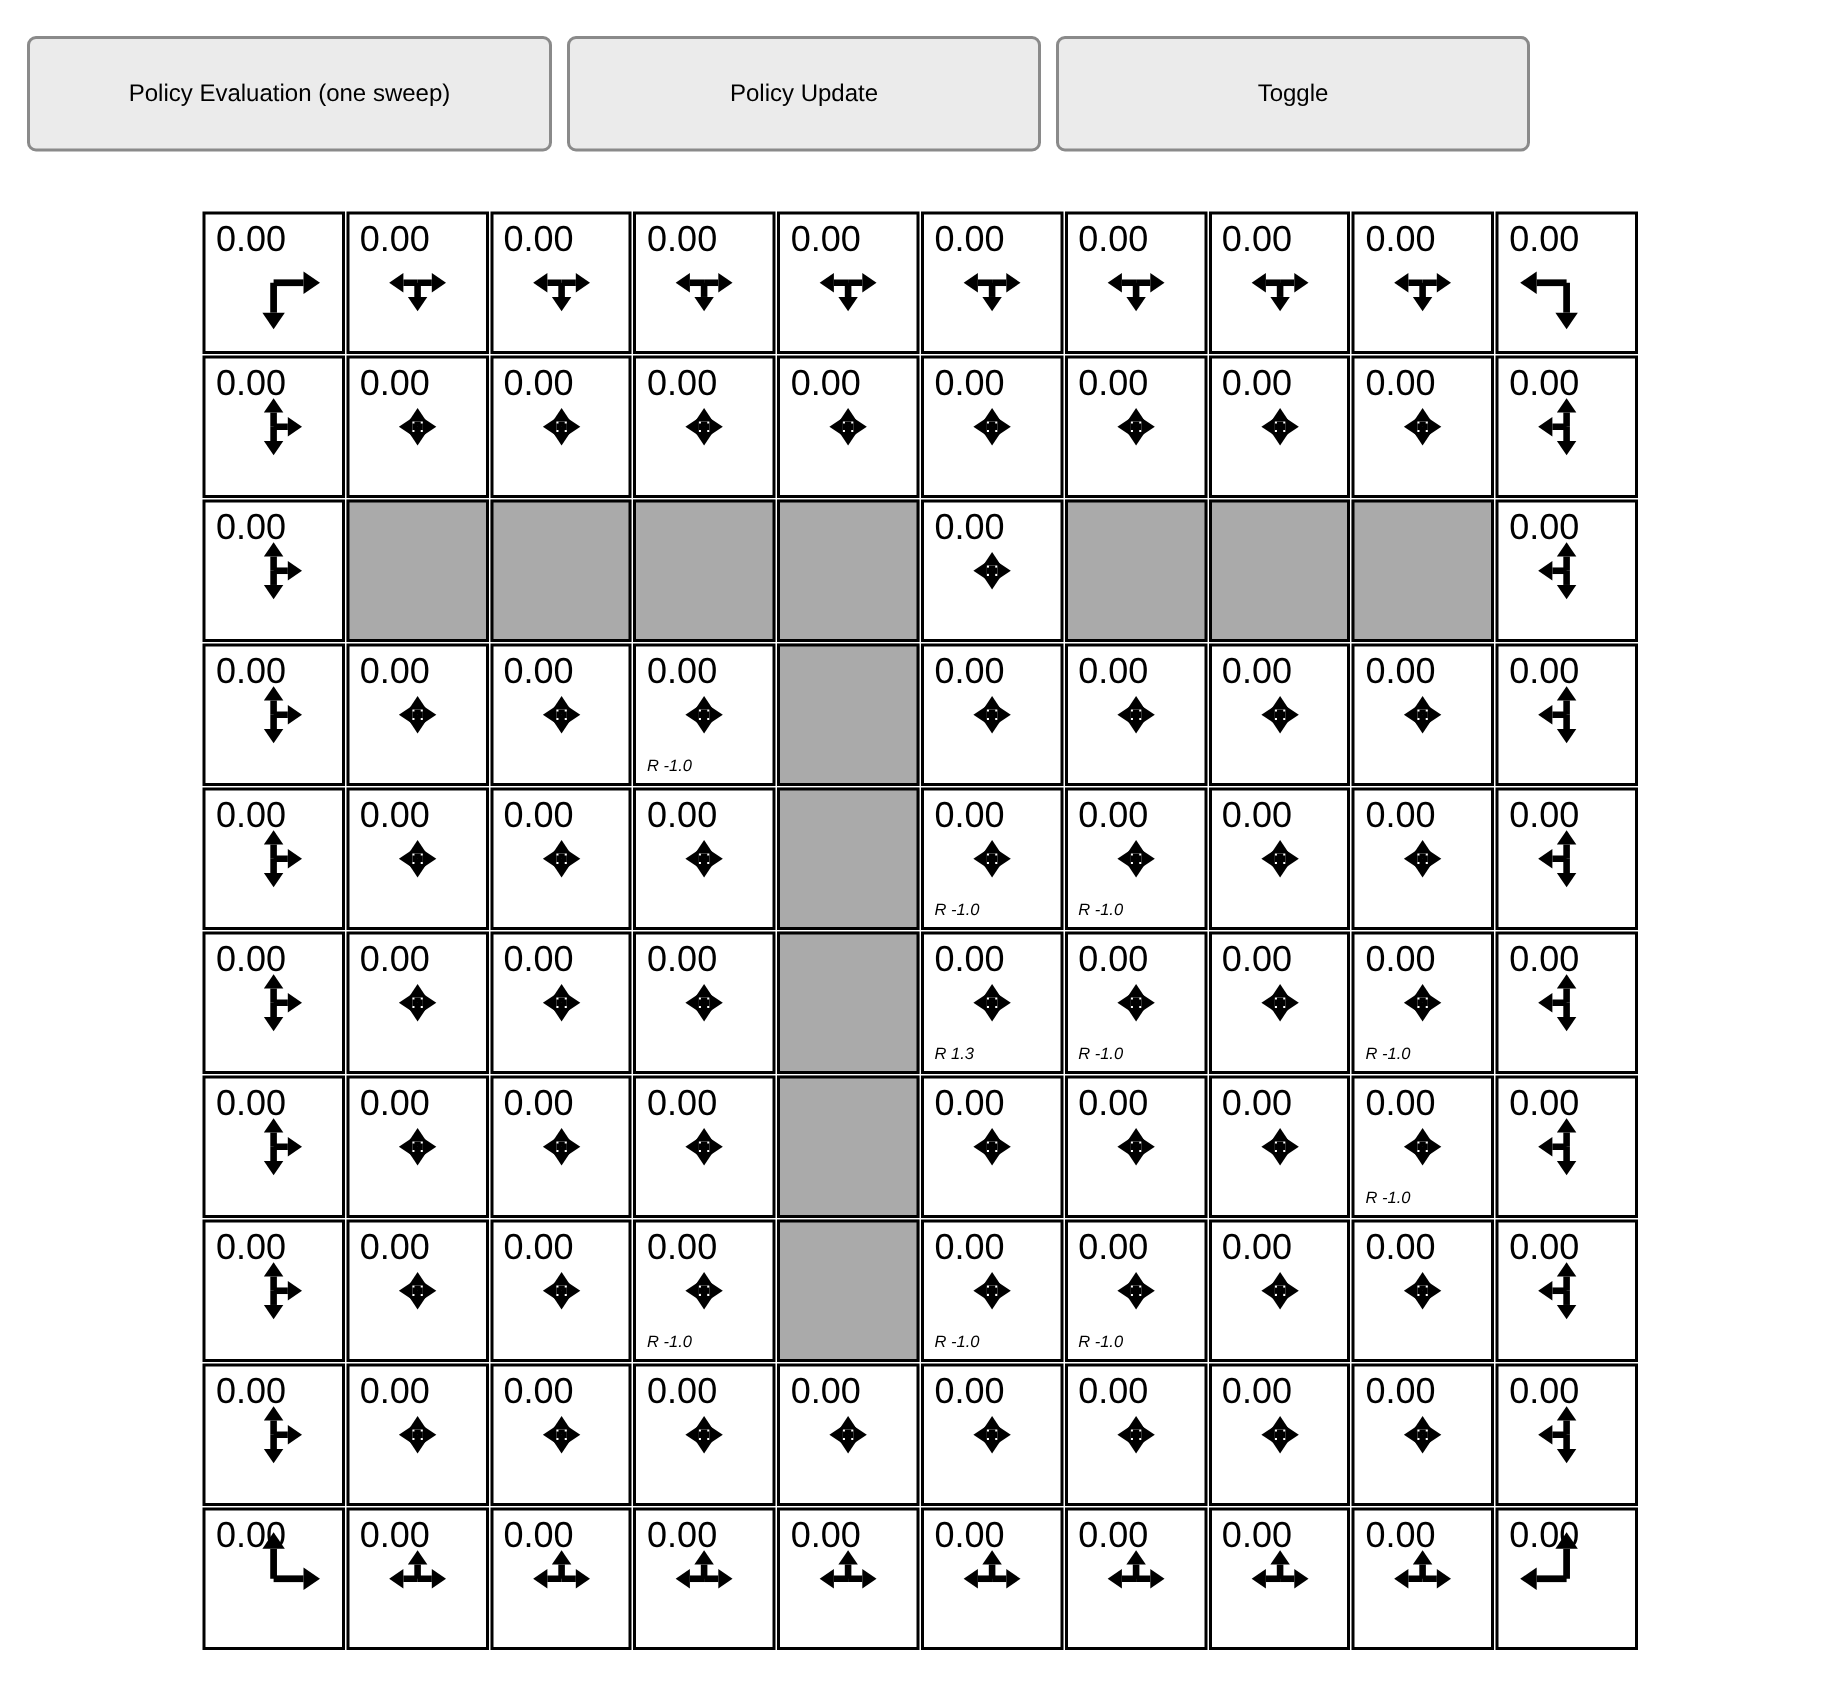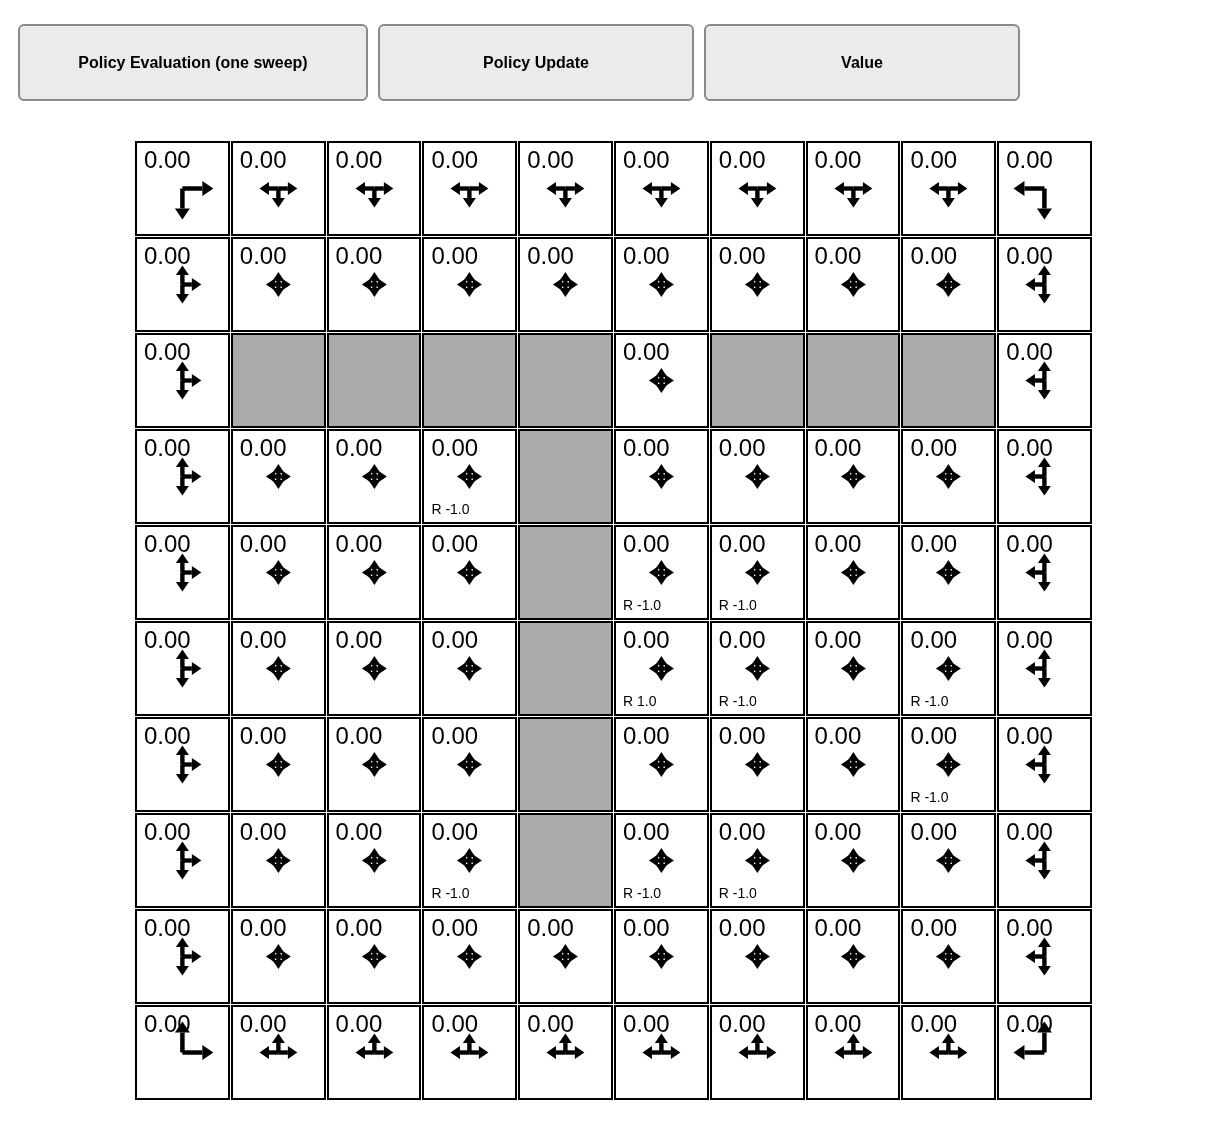--- a/index.html
+++ b/index.html
@@ -26,21 +26,20 @@
     height: 77px;
     background: #ebebeb;
     border: 2px solid #8a8a8a;
     border-radius: 6px;
     font-family: "Liberation Sans", "DejaVu Sans", sans-serif;
     font-size: 16px;
     color: #000000;
     cursor: pointer;
     box-sizing: border-box;
     text-align: center;
-    font-weight: bold;
   }
   .btn.wide   { width: 350px; }
   .btn.normal { width: 316px; }
   .grid {
     position: absolute;
     left: 135px;
     top: 141px;
     display: grid;
     grid-template-columns: repeat(10, 94.8px);
     grid-auto-rows: 95px;
@@ -59,39 +58,40 @@
     left: 7px;
     font-size: 24px;
     line-height: 1.15;
     color: #000000;
     white-space: nowrap;
   }
   .reward {
     position: absolute;
     bottom: 5px;
     left: 7px;
-    font-size: 14px;
+    font-size: 11px;
     color: #000000;
     white-space: nowrap;
+    font-style: italic;
   }
   svg.arrows {
     position: absolute;
     left: 0; top: 0;
     width: 100%; height: 100%;
     pointer-events: none;
   }
 </style>
 </head>
 <body>
 
 <div class="stage">
   <div class="toolbar">
     <button class="btn wide">Policy Evaluation (one sweep)</button>
     <button class="btn normal">Policy Update</button>
-    <button class="btn normal">Value</button>
+    <button class="btn normal">Toggle</button>
   </div>
 
   <div class="grid" id="grid">
       <div class="cell">
         <div class="val">0.00</div>
         <svg viewBox="-45.5 -45.5 91 91" class="arrows">
           <line x1="0" y1="0" x2="0" y2="20" stroke="#000" stroke-width="4.5"></line>
           <polygon points="0,31 -7.5,20 7.5,20" fill="#000"></polygon>
           <line x1="0" y1="0" x2="20" y2="0" stroke="#000" stroke-width="4.5"></line>
           <polygon points="31,0 20,7.5 20,-7.5" fill="#000"></polygon>
@@ -649,21 +649,21 @@
         <svg viewBox="-45.5 -45.5 91 91" class="arrows">
           <line x1="0" y1="0" x2="0" y2="-3.5" stroke="#000" stroke-width="4.2"></line>
           <polygon points="0,-12.5 6,-3.5 -6,-3.5" fill="#000"></polygon>
           <line x1="0" y1="0" x2="0" y2="3.5" stroke="#000" stroke-width="4.2"></line>
           <polygon points="0,12.5 -6,3.5 6,3.5" fill="#000"></polygon>
           <line x1="0" y1="0" x2="-3.5" y2="0" stroke="#000" stroke-width="4.2"></line>
           <polygon points="-12.5,0 -3.5,-6 -3.5,6" fill="#000"></polygon>
           <line x1="0" y1="0" x2="3.5" y2="0" stroke="#000" stroke-width="4.2"></line>
           <polygon points="12.5,0 3.5,6 3.5,-6" fill="#000"></polygon>
         </svg>
-        <div class="reward">R 1.0</div>
+        <div class="reward">R 1.3</div>
       </div>
       <div class="cell">
         <div class="val">0.00</div>
         <svg viewBox="-45.5 -45.5 91 91" class="arrows">
           <line x1="0" y1="0" x2="0" y2="-3.5" stroke="#000" stroke-width="4.2"></line>
           <polygon points="0,-12.5 6,-3.5 -6,-3.5" fill="#000"></polygon>
           <line x1="0" y1="0" x2="0" y2="3.5" stroke="#000" stroke-width="4.2"></line>
           <polygon points="0,12.5 -6,3.5 6,3.5" fill="#000"></polygon>
           <line x1="0" y1="0" x2="-3.5" y2="0" stroke="#000" stroke-width="4.2"></line>
           <polygon points="-12.5,0 -3.5,-6 -3.5,6" fill="#000"></polygon>

